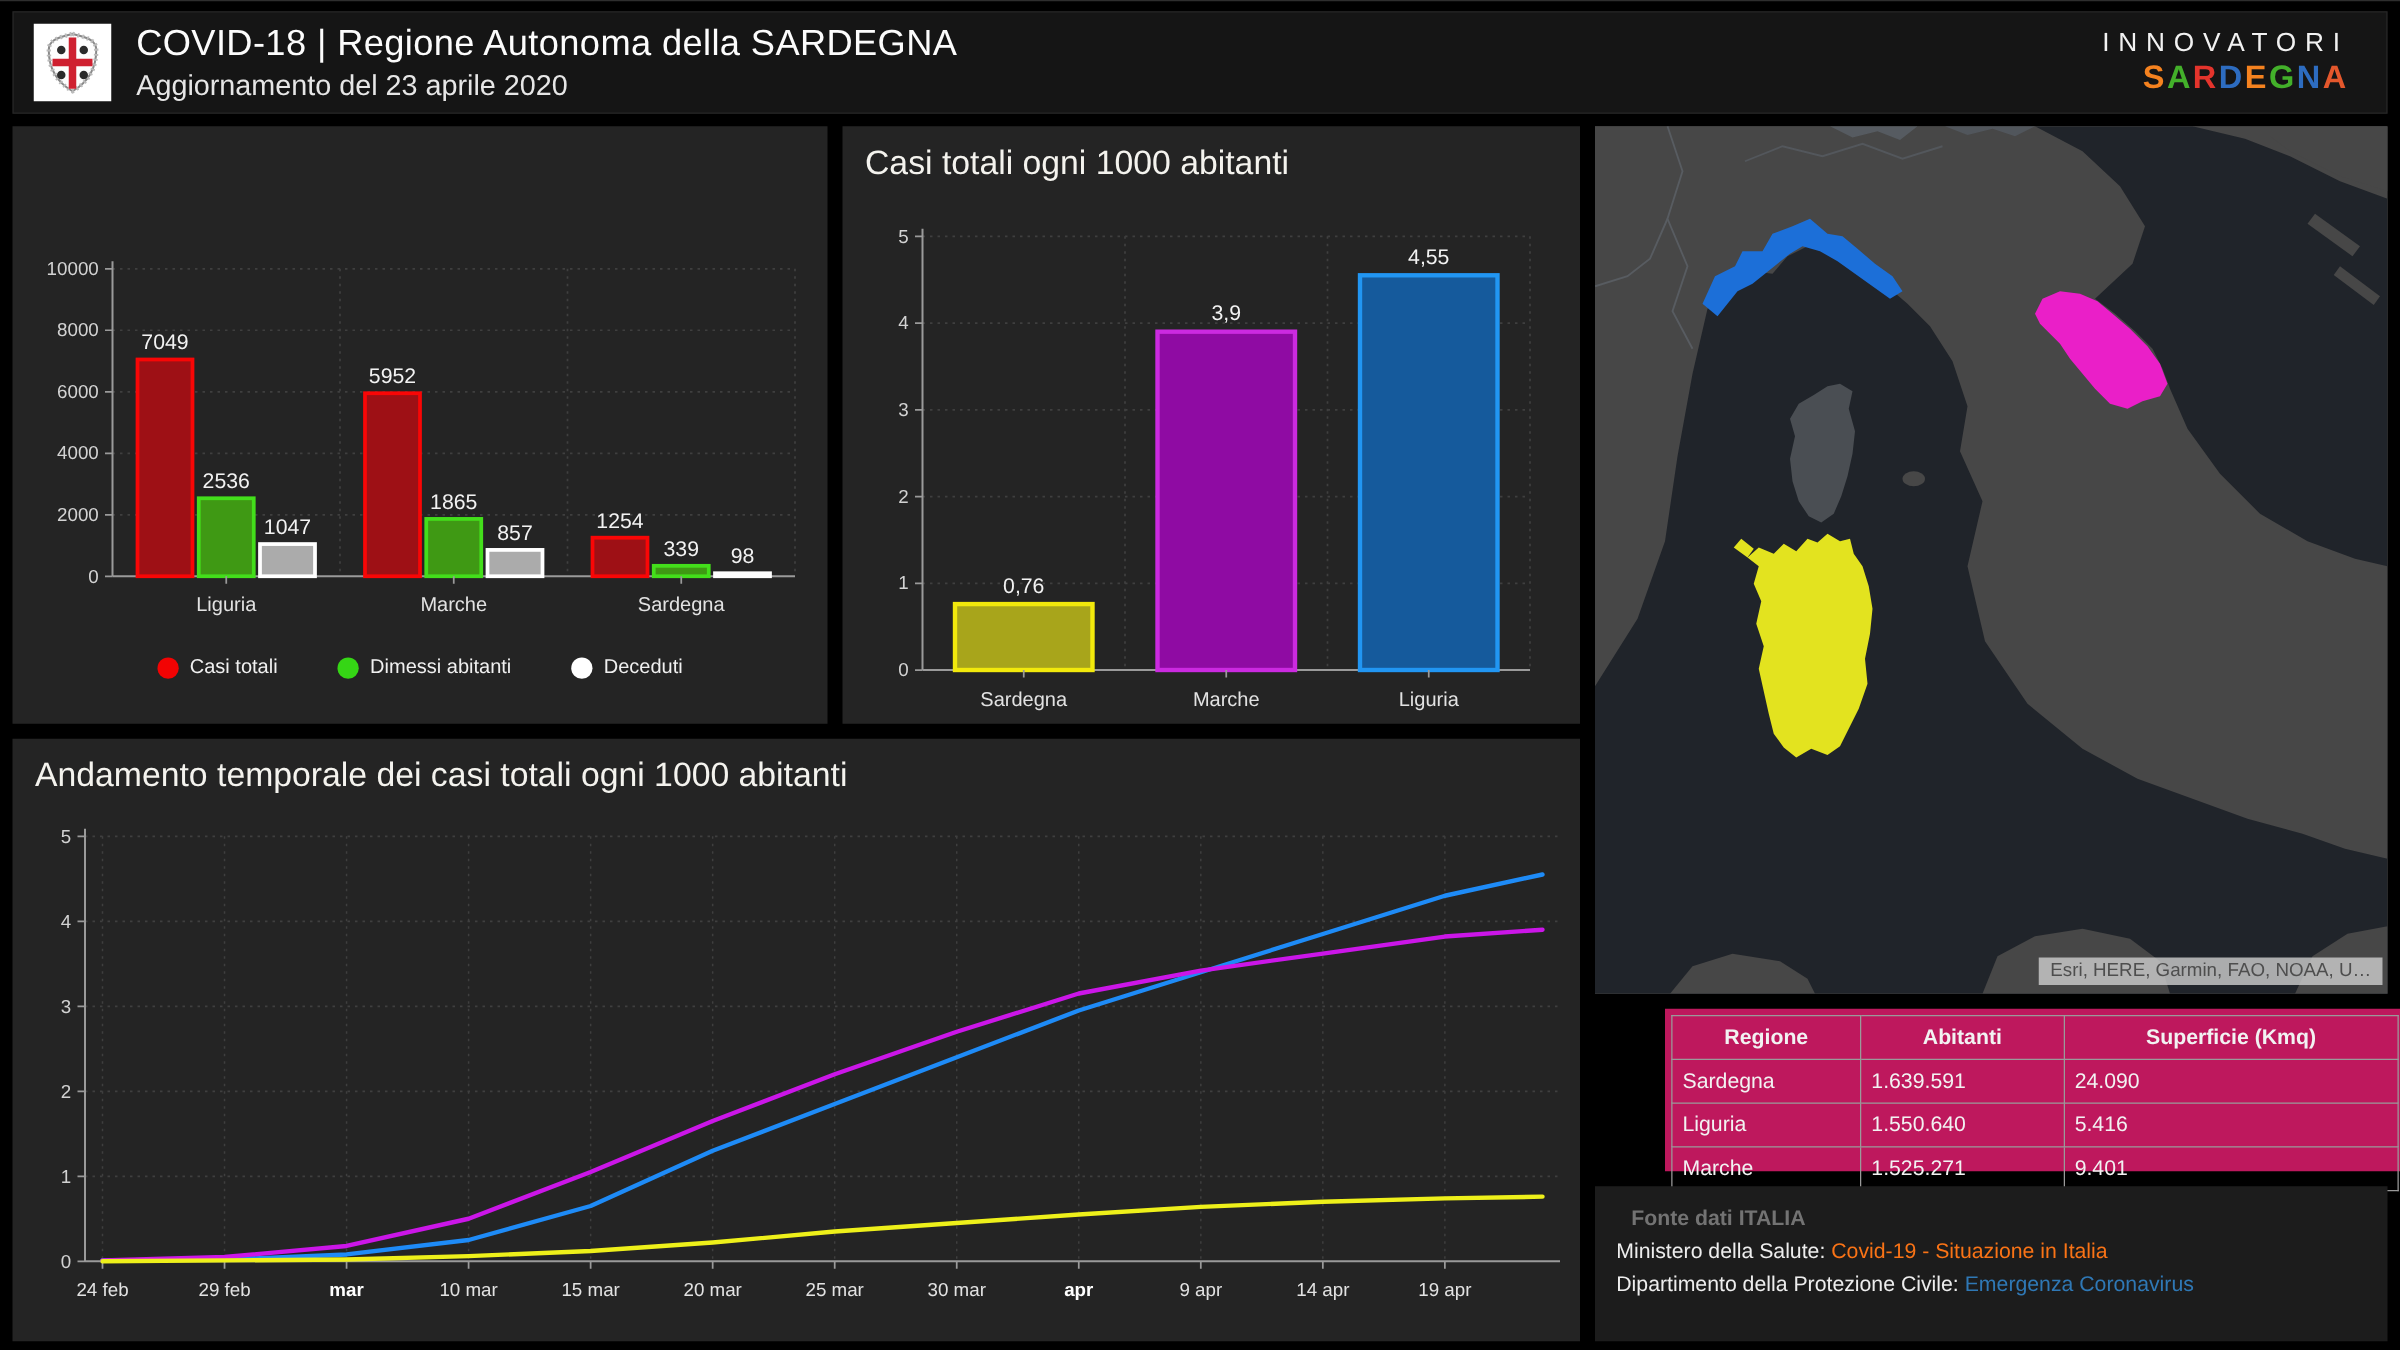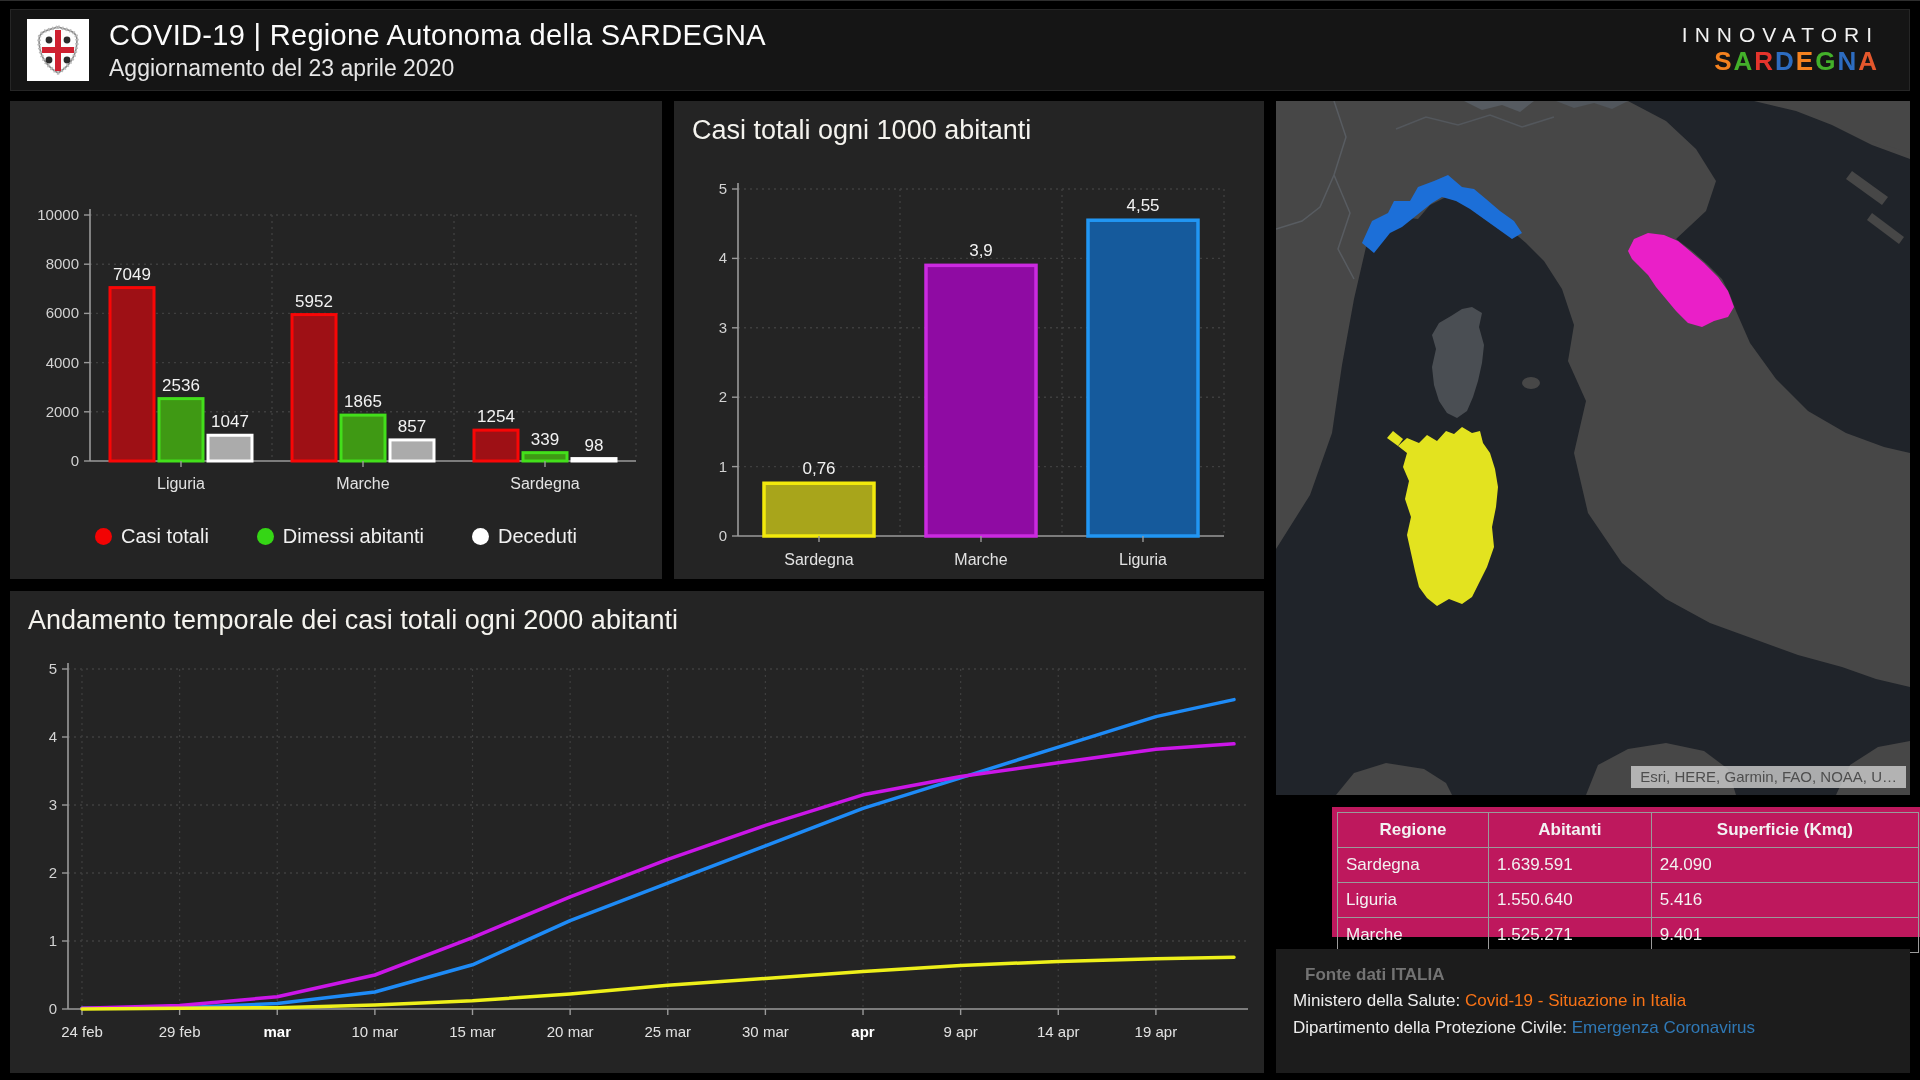--- a/index.html
+++ b/index.html
@@ -20,21 +20,21 @@
   #panel-casi{left:674px;top:100px;width:590px;height:478px;}
   #panel-andamento{left:10px;top:590px;width:1254px;height:482px;}
   #panel-map{left:1276px;top:100px;width:634px;height:694px;background:#474747;}
   #panel-table{left:1332px;top:806px;width:592px;height:130px;background:#be185d;}
   #panel-fonte{left:1276px;top:948px;width:634px;height:124px;background:#1c1c1c;}
   .chart-svg{position:absolute;left:0;}
   #svg-confronto{top:92px;}
   #svg-casi{top:58px;}
   #svg-andamento{top:50px;}
   .legend{position:absolute;left:0;top:424px;width:100%;display:flex;justify-content:center;gap:48px;}
-  .legend-item{display:flex;align-items:center;gap:9px;color:#f0f0f0;font-size:20px;}
+  .legend-item{display:flex;align-items:center;gap:9px;color:#f0f0f0;font-size:16px;}
   .legend-dot{width:17px;height:17px;border-radius:50%;display:inline-block;}
   
   #map-svg{position:absolute;left:0;top:0;}
   .map-attr{position:absolute;right:4px;bottom:7px;background:rgba(203,203,203,.82);color:#4e4e4e;font-size:15px;padding:2px 9px 3px 9px;}
   
   .region-table{width:calc(100% - 10px);margin:5px;border-collapse:collapse;color:#f2f2f2;font-size:17px;}
   .region-table th,.region-table td{border:1px solid #9a9a9a;padding:4px 8px;height:26px;}
   .region-table th{font-weight:bold;text-align:center;}
   .region-table td{text-align:left;font-weight:400;}
   .col-regione{width:26%;}.col-abitanti{width:28%;}.col-superficie{width:46%;}
@@ -56,21 +56,21 @@
         <path d="M28 5 C38 8 47 9 47 18 C47 34 40 44 28 51 C16 44 9 34 9 18 C9 9 18 8 28 5 Z" fill="none" stroke="#bbbbbb" stroke-width="3.5" stroke-dasharray="1.5 2.5"></path>
         <rect x="25" y="8" width="6" height="41" fill="#cf2030"></rect>
         <rect x="12" y="25" width="32" height="6" fill="#cf2030"></rect>
         <circle cx="19" cy="18" r="3.4" fill="#2b2b2b"></circle>
           <circle cx="37" cy="18" r="3.4" fill="#2b2b2b"></circle>
         <circle cx="19" cy="38" r="3.4" fill="#2b2b2b"></circle>
           <circle cx="37" cy="38" r="3.4" fill="#2b2b2b"></circle>
       </svg>
     </div>
     <div class="htext">
-      <div class="htitle">COVID-19 | Regione Autonoma della SARDEGNA</div>
+      <div class="htitle">COVID-18 | Regione Autonoma della SARDEGNA</div>
       <div class="hsub">Aggiornamento del 23 aprile 2020</div>
     </div>
     <div class="brand">
       <div class="brand-top">INNOVATORI</div>
       <div class="brand-bottom" id="brand-letters"><span style="color: rgb(245, 130, 31);">S</span><span style="color: rgb(67, 176, 42);">A</span><span style="color: rgb(228, 52, 44);">R</span><span style="color: rgb(45, 108, 192);">D</span><span style="color: rgb(245, 130, 31);">E</span><span style="color: rgb(67, 176, 42);">G</span><span style="color: rgb(45, 108, 192);">N</span><span style="color: rgb(228, 87, 44);">A</span></div>
     </div>
   </div>
 
   <div class="panel" id="panel-confronto">
     <svg class="chart-svg" id="svg-confronto" width="652" height="320" viewBox="0 0 652 320">
@@ -171,21 +171,21 @@
         <line x1="307" y1="377" x2="307" y2="383" stroke="#9a9a9a" stroke-width="1.4"></line>
         <text x="307" y="406" text-anchor="middle" fill="#e2e2e2" font-size="16" font-family="&quot;Liberation Sans&quot;, sans-serif">Marche</text>
         <rect x="414" y="61.22999999999996" width="110" height="315.77000000000004" fill="#155a9c" stroke="#2196f3" stroke-width="3.5"></rect>
         <text x="469" y="52.22999999999996" text-anchor="middle" fill="#f2f2f2" font-size="17" font-family="&quot;Liberation Sans&quot;, sans-serif">4,55</text>
         <line x1="469" y1="377" x2="469" y2="383" stroke="#9a9a9a" stroke-width="1.4"></line>
         <text x="469" y="406" text-anchor="middle" fill="#e2e2e2" font-size="16" font-family="&quot;Liberation Sans&quot;, sans-serif">Liguria</text>
       </svg>
   </div>
 
   <div class="panel" id="panel-andamento">
-    <div class="panel-title">Andamento temporale dei casi totali ogni 2000 abitanti</div>
+    <div class="panel-title">Andamento temporale dei casi totali ogni 1000 abitanti</div>
     <svg class="chart-svg" id="svg-andamento" width="1254" height="432" viewBox="0 0 1254 432">
         <line x1="52" y1="368" x2="58" y2="368" stroke="#9a9a9a" stroke-width="1.4"></line>
         <text x="47" y="373" text-anchor="end" fill="#d2d2d2" font-size="15" font-family="&quot;Liberation Sans&quot;, sans-serif">0</text>
         <line x1="58" y1="300" x2="1238" y2="300" stroke="#3f3f3f" stroke-width="1.4" stroke-dasharray="2 4"></line>
         <line x1="52" y1="300" x2="58" y2="300" stroke="#9a9a9a" stroke-width="1.4"></line>
         <text x="47" y="305" text-anchor="end" fill="#d2d2d2" font-size="15" font-family="&quot;Liberation Sans&quot;, sans-serif">1</text>
         <line x1="58" y1="232" x2="1238" y2="232" stroke="#3f3f3f" stroke-width="1.4" stroke-dasharray="2 4"></line>
         <line x1="52" y1="232" x2="58" y2="232" stroke="#9a9a9a" stroke-width="1.4"></line>
         <text x="47" y="237" text-anchor="end" fill="#d2d2d2" font-size="15" font-family="&quot;Liberation Sans&quot;, sans-serif">2</text>
         <line x1="58" y1="164" x2="1238" y2="164" stroke="#3f3f3f" stroke-width="1.4" stroke-dasharray="2 4"></line>

